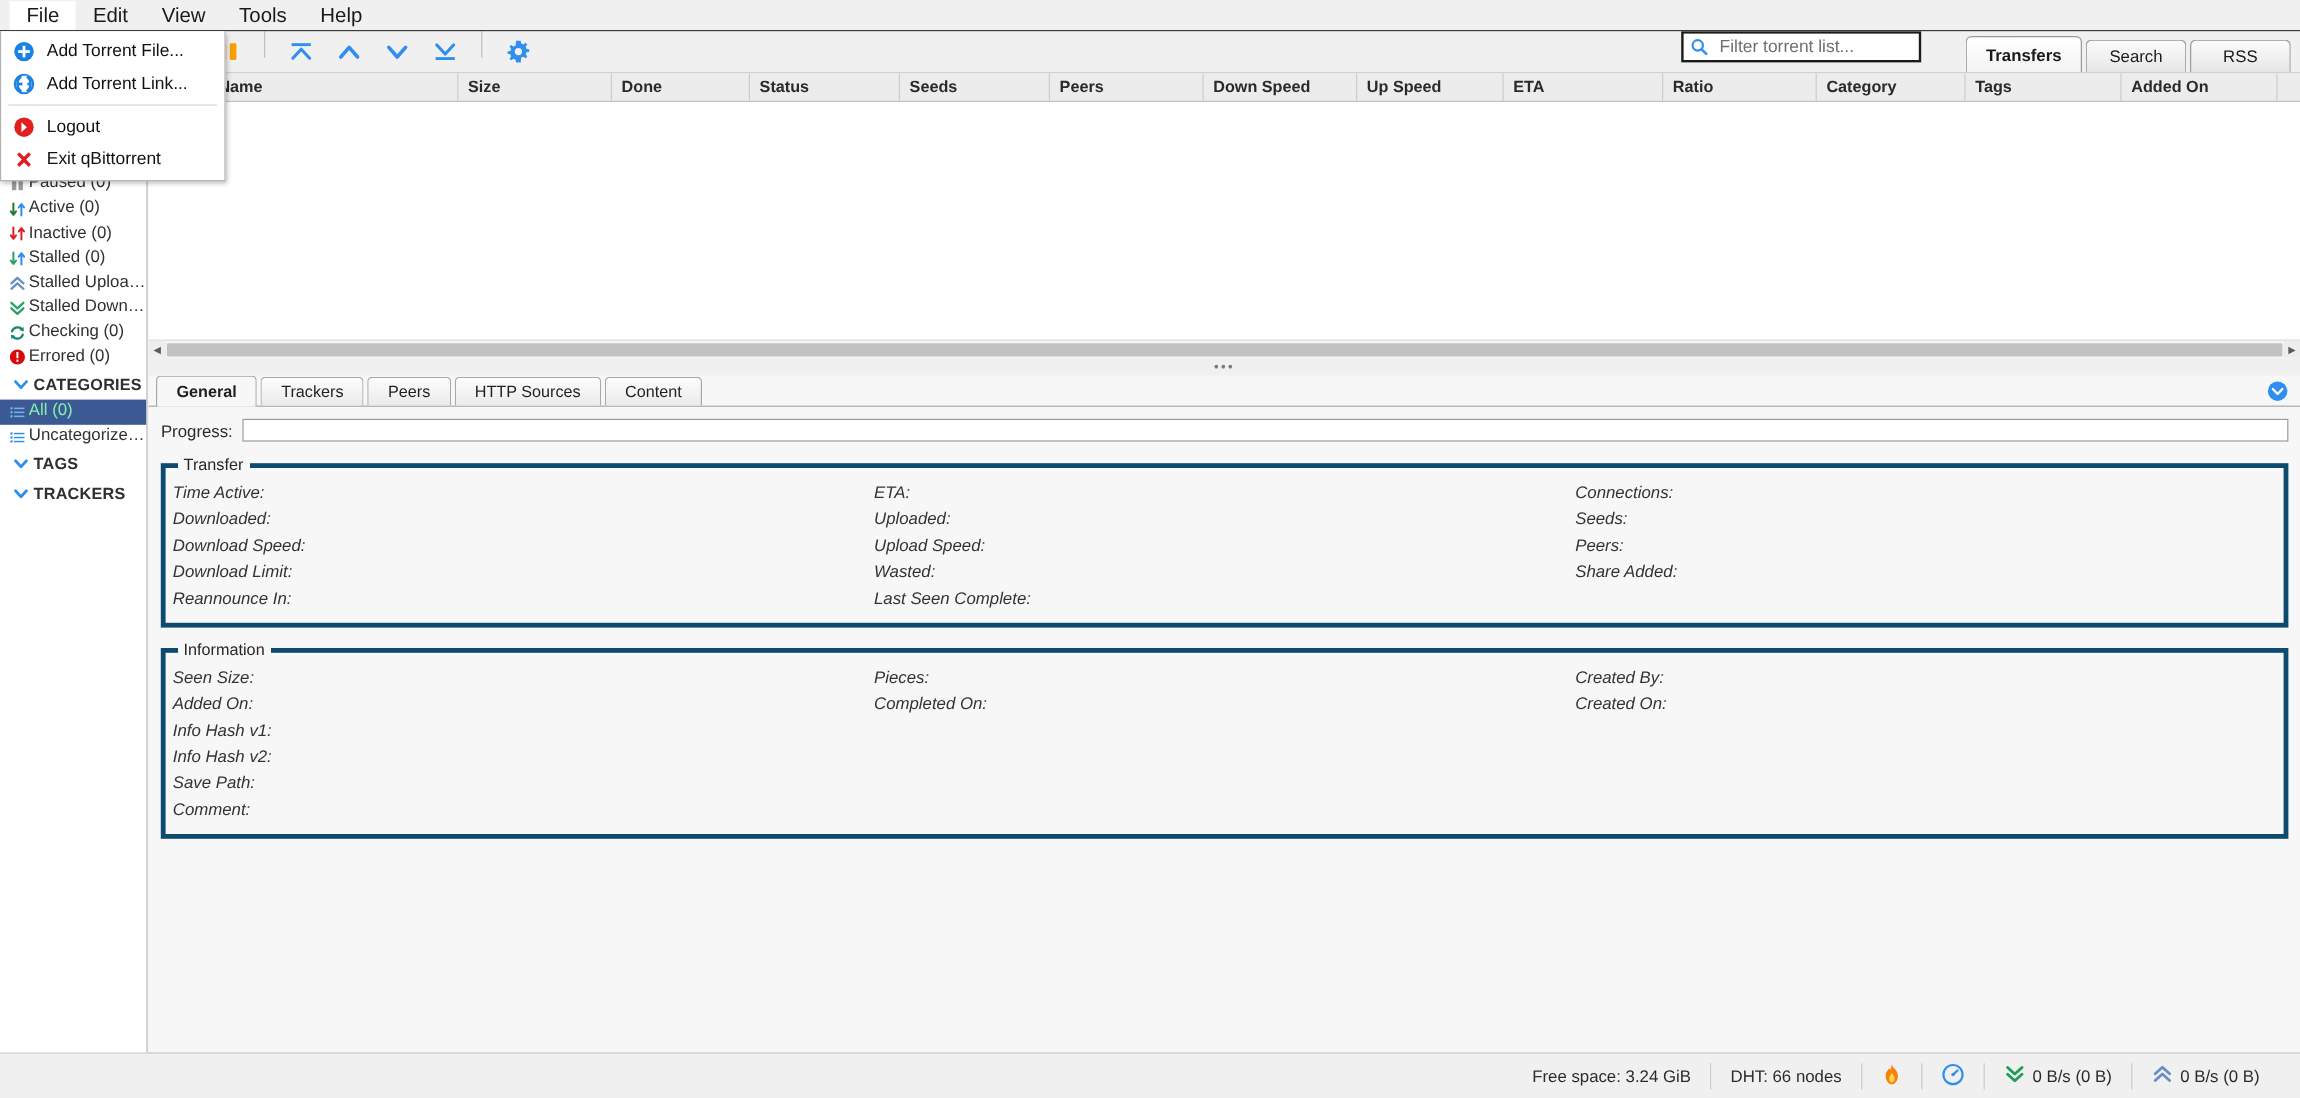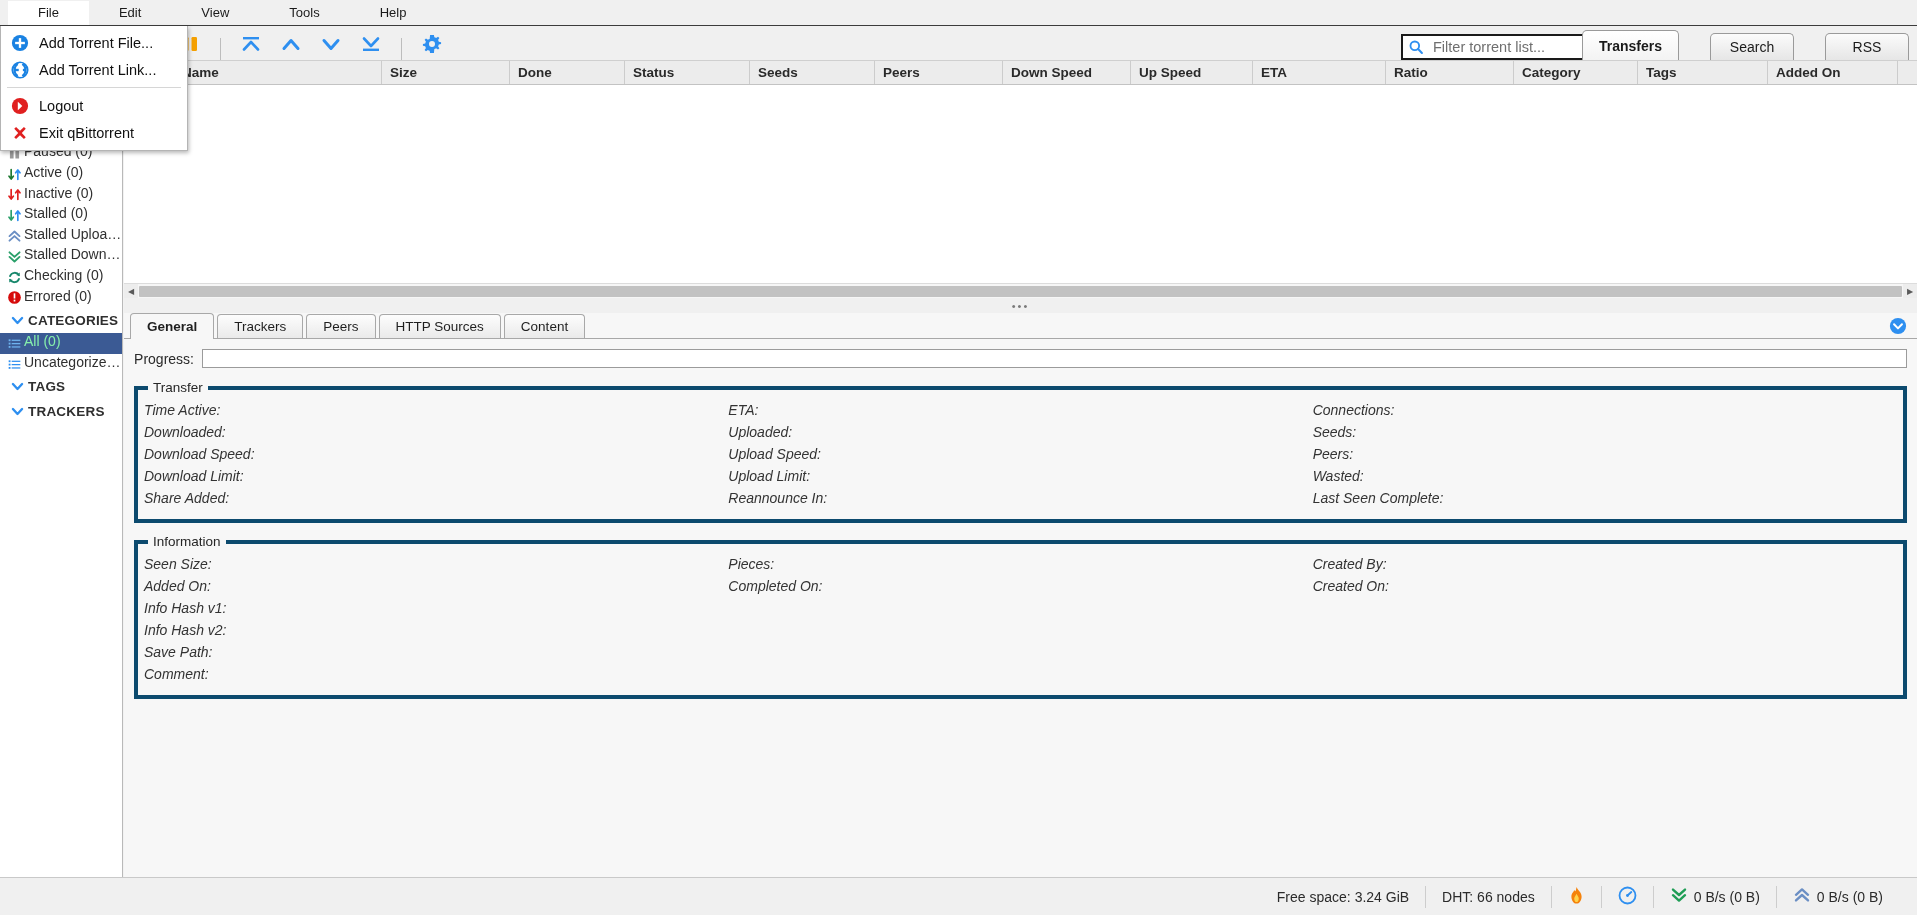--- a/index.html
+++ b/index.html
@@ -17,21 +17,21 @@
   
   .menubar {
     position: absolute; top: 0; left: 0; right: 0; height: 26px;
     background: #f0f0f0;
     border-bottom: 1px solid #3c3c3c;
     display: flex; align-items: center;
     padding-left: 8px;
     z-index: 40;
   }
   .menubar-item {
-    padding: 3px 30px; font-size: 13px; color: #1a1a1a;
+    padding: 3px 14px; font-size: 17px; color: #1a1a1a;
     line-height: 18px; cursor: default; white-space: nowrap;
   }
   .menubar-item.open { background: #ffffff; }
 
   
   .dropdown {
     position: absolute; top: 26px; left: 0; width: 188px;
     background: #ffffff;
     border: 1px solid #b4b4b4;
     border-top: none;
@@ -48,21 +48,21 @@
     display: flex; align-items: center; justify-content: center;
   }
   .dd-label { white-space: nowrap; }
   .dd-sep { height: 1px; background: #d6d6d6; margin: 4px 6px; }
 
   
   .toolbar {
     position: absolute; top: 26px; left: 0; right: 0; height: 35px;
     background: #f0f0f0;
     border-bottom: 1px solid #cfcfcf;
-    display: flex; align-items: flex-end;
+    display: flex; align-items: flex-start;
     z-index: 20;
   }
   .tb-btn {
     width: 40px; height: 33px; display: flex; align-items: center; justify-content: center;
     cursor: default;
   }
   .tb-sep { width: 1px; height: 22px; background: #bdbdbd; margin: 0 10px; }
   .tb-spacer { flex: 1 1 auto; }
 
   
@@ -75,21 +75,21 @@
   .filter-input {
     border: none; outline: none; background: transparent;
     font-family: "Liberation Sans", sans-serif; font-size: 14.5px;
     color: #1a1a1a; width: 100%; padding: 0 4px;
   }
   .filter-input::placeholder { color: #6f6f6f; }
 
   
   .toptabs {
     position: absolute; top: 30px; right: 8px; height: 30px;
-    display: flex; align-items: flex-end; z-index: 25; gap: 28px;
+    display: flex; align-items: flex-end; z-index: 25;
   }
   .ttab {
     height: 27px; min-width: 84px; padding: 0 16px;
     background: linear-gradient(#fbfbfb, #e6e6e6);
     border: 1px solid #9a9a9a; border-bottom: none;
     border-radius: 5px 5px 0 0;
     display: flex; align-items: center; justify-content: center;
     font-size: 14px; color: #1a1a1a; margin-left: 3px; cursor: default;
   }
   .ttab.active {
@@ -606,24 +606,20 @@
           <div class="fld">
               <span class="k">Peers:</span>
               <span class="v"></span>
             </div>
 
           <div class="fld">
               <span class="k">Download Limit:</span>
               <span class="v"></span>
             </div>
           <div class="fld">
-              <span class="k">Upload Limit:</span>
-              <span class="v"></span>
-            </div>
-          <div class="fld">
               <span class="k">Wasted:</span>
               <span class="v"></span>
             </div>
 
           <div class="fld">
               <span class="k">Share Added:</span>
               <span class="v"></span>
             </div>
           <div class="fld">
               <span class="k">Reannounce In:</span>

